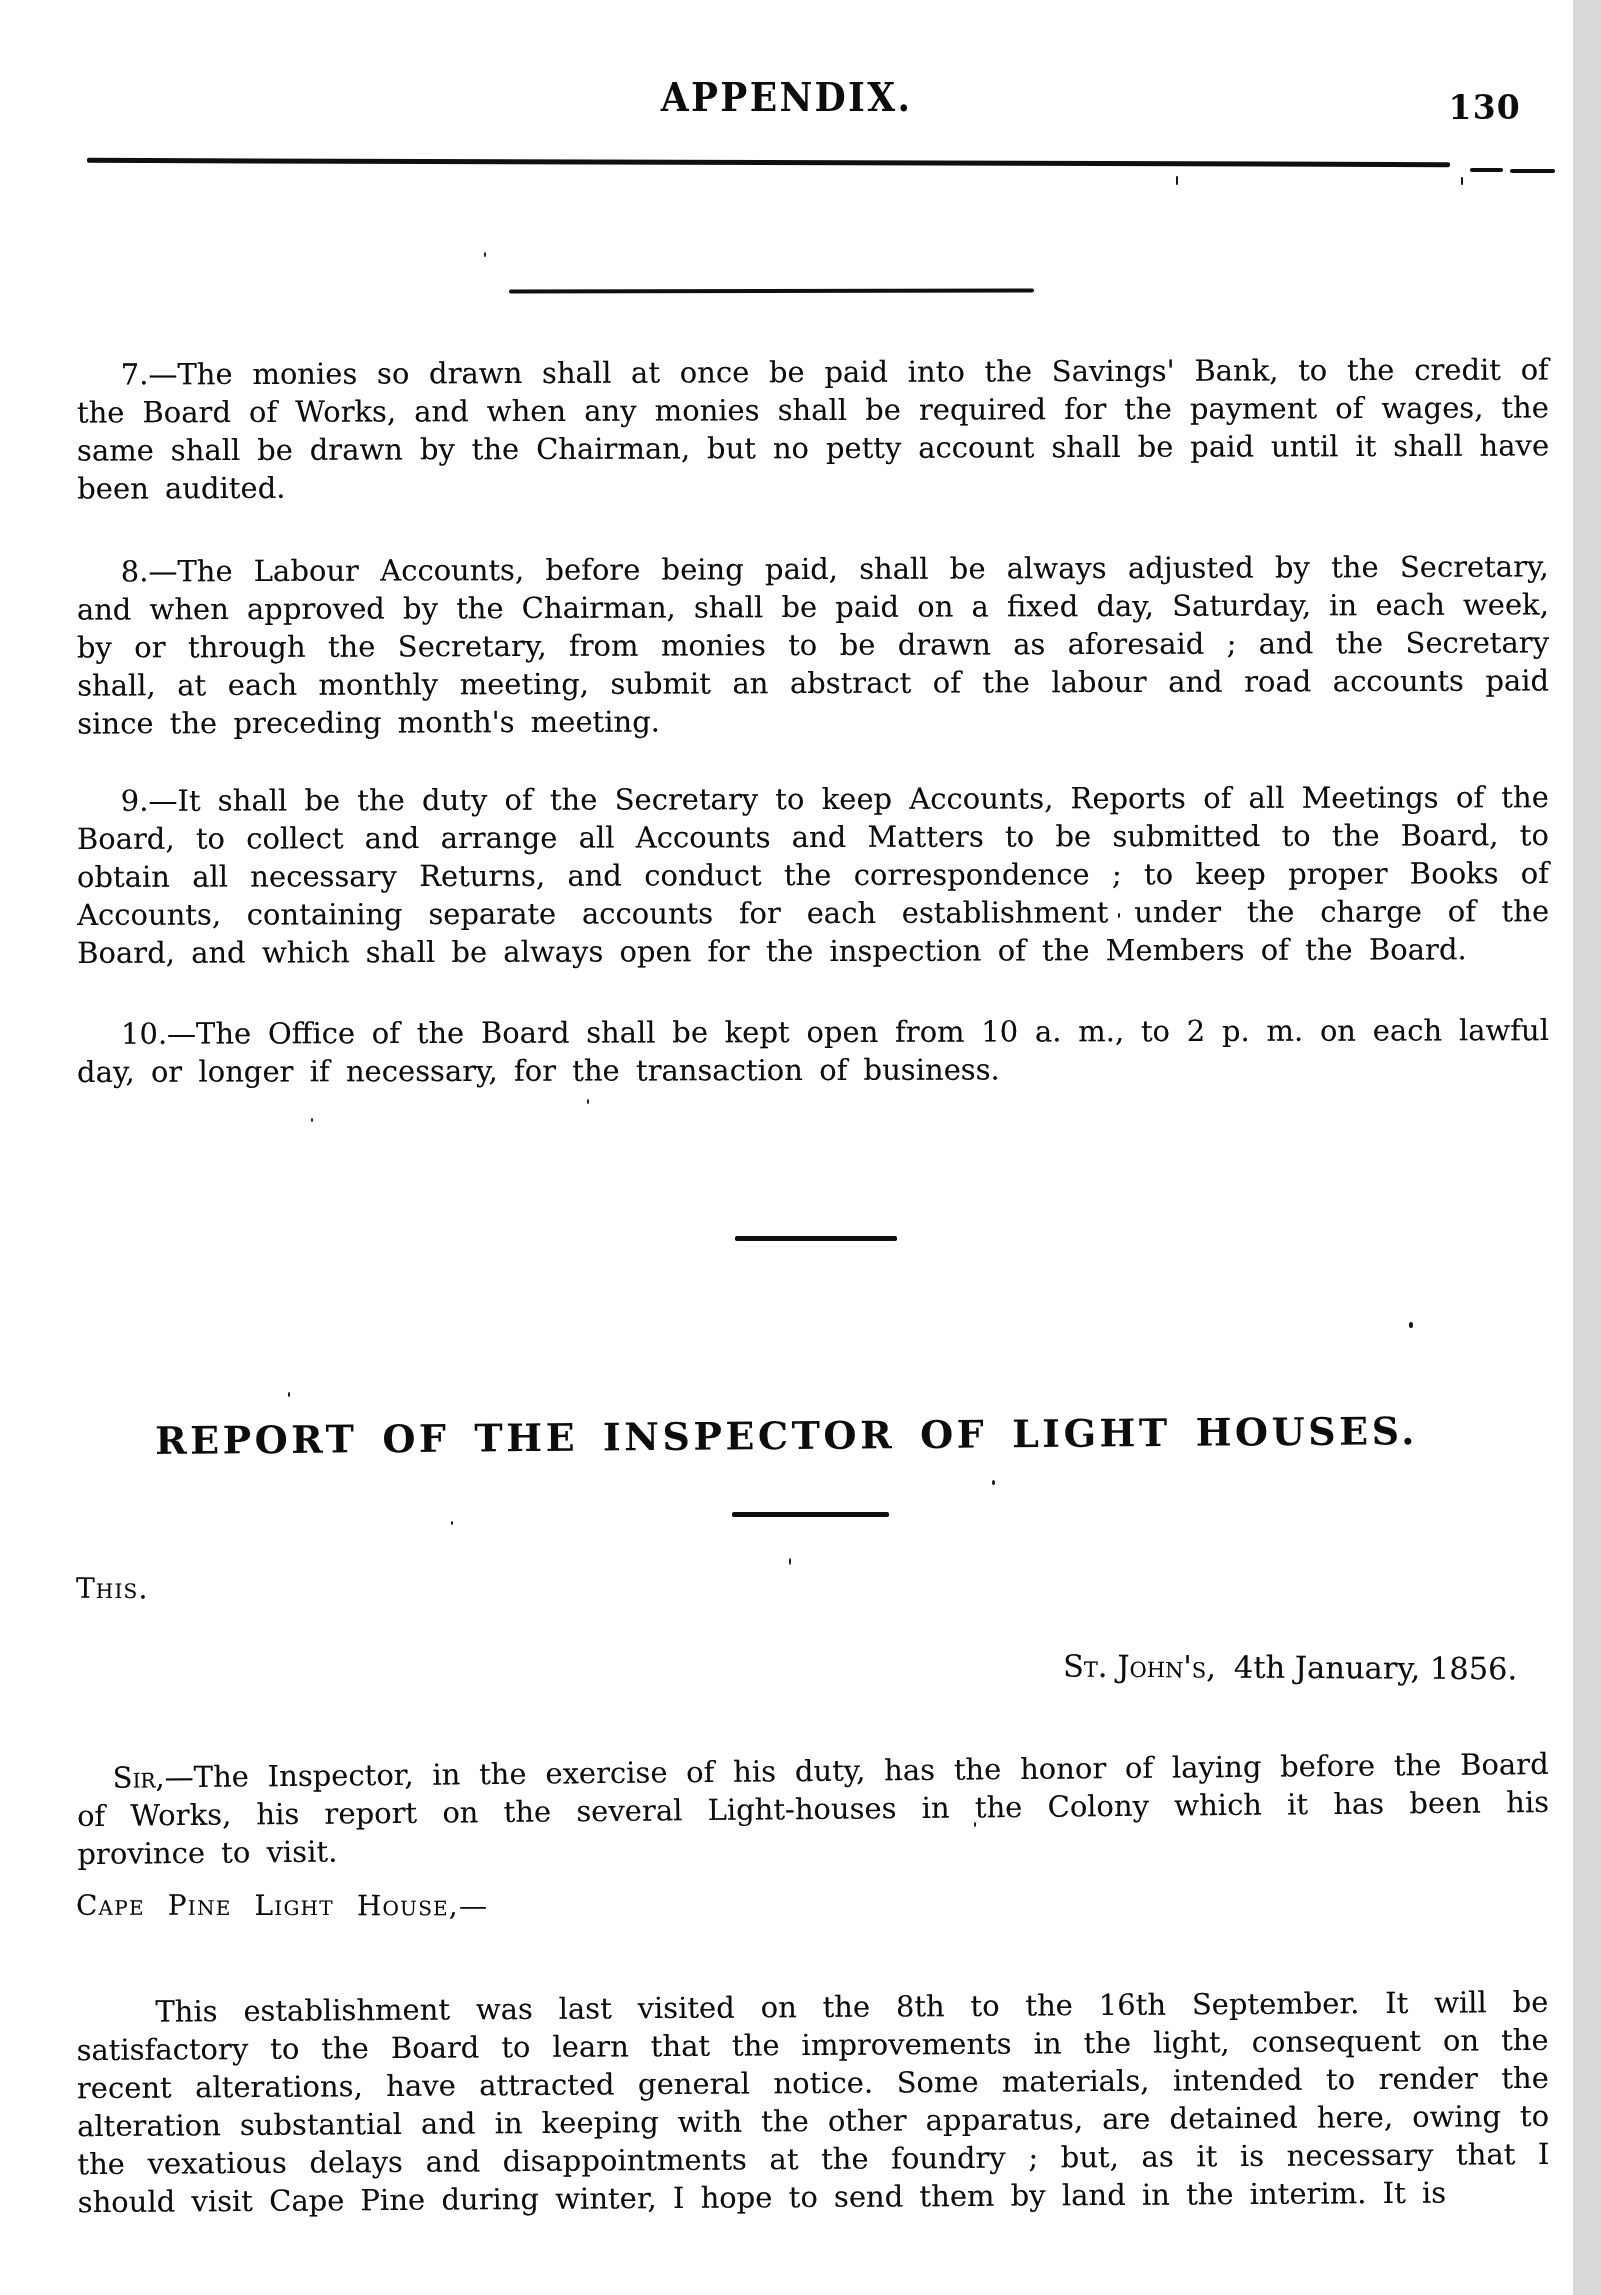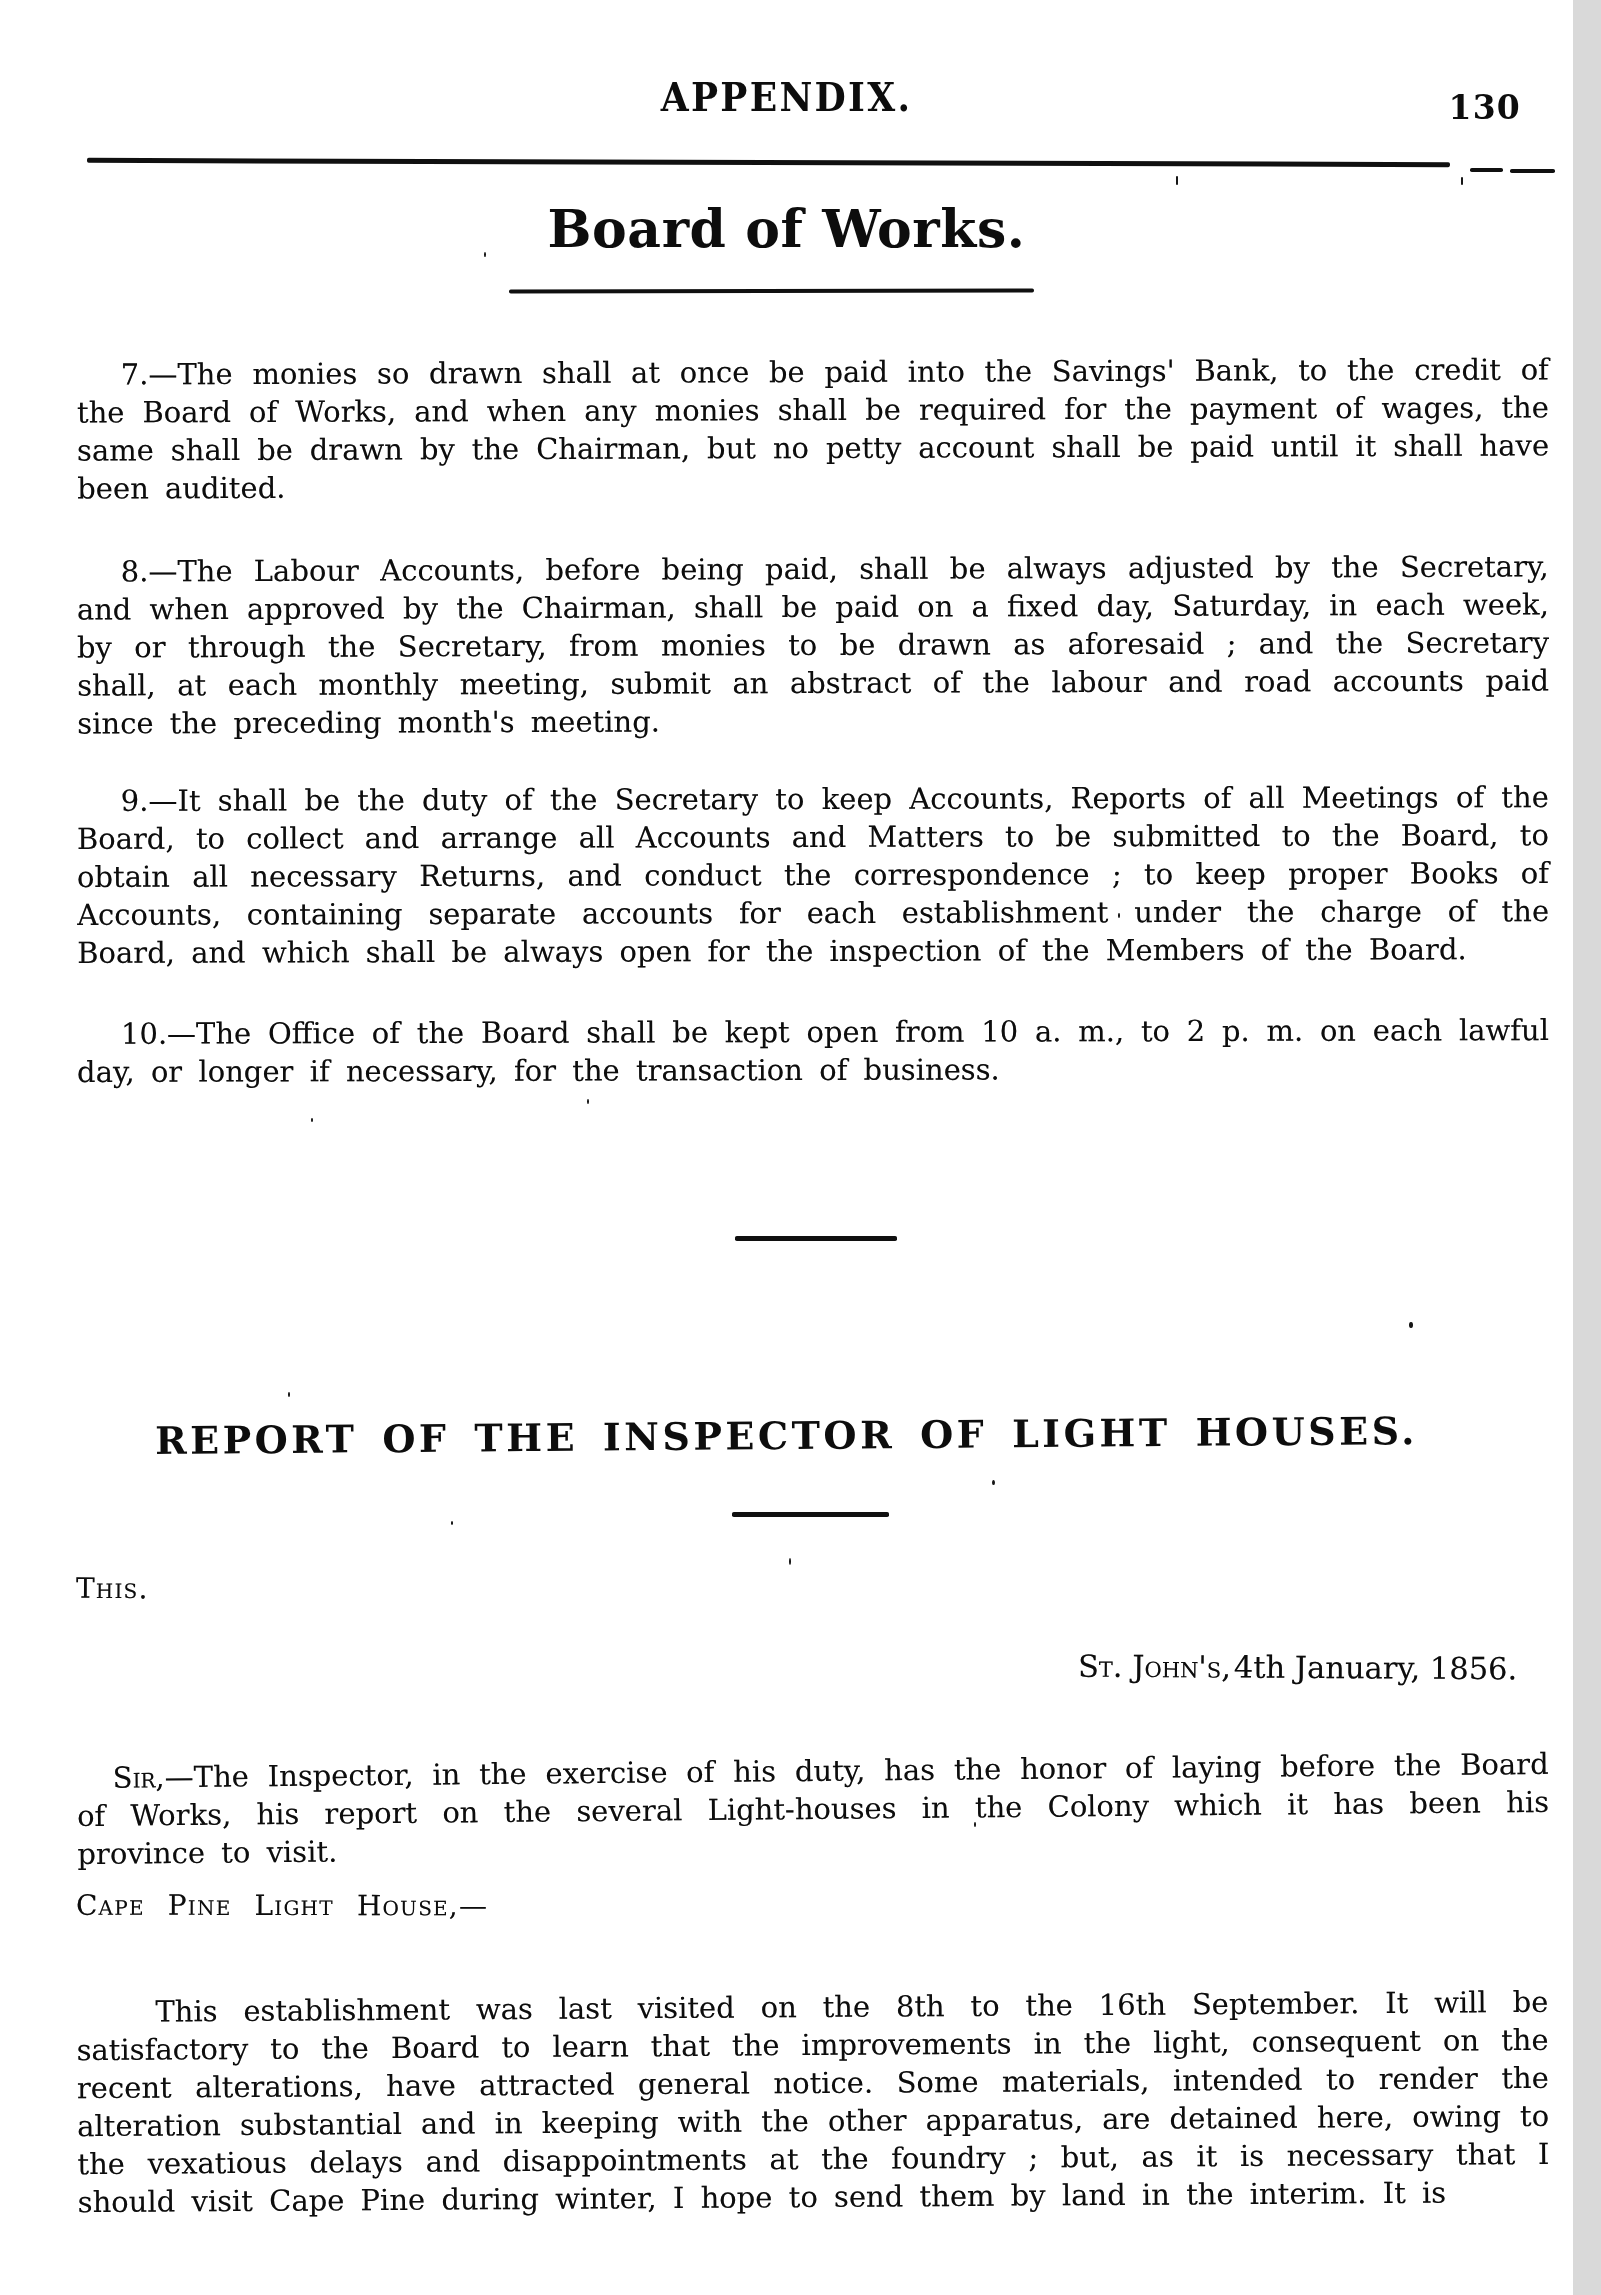--- a/index.html
+++ b/index.html
@@ -66,21 +66,21 @@
     letter-spacing:1.2px;
     transform:rotate(0.3deg);
     text-shadow:0 0 0.6px rgba(0,0,0,0.35);
   }
   .dateline{
     top:1650px;right:56px;
     font-size:30.5px;
     transform:rotate(0.35deg);
     text-shadow:0 0 0.6px rgba(0,0,0,0.35);
   }
-  .dateline .place{margin-right:3px;}
+  .dateline .place{margin-right:18px;}
   .sir-par{top:1723px;text-indent:36px;transform:rotate(-0.55deg);}
   .cape-heading{
     top:1889px;left:76px;
     font-size:28px;font-variant:small-caps;
     letter-spacing:1.2px;word-spacing:13px;
     transform:rotate(0.1deg);
     text-shadow:0 0 0.6px rgba(0,0,0,0.35);
     text-align:right;
   }
   .final-par{top:1959px;text-indent:79px;transform:rotate(-0.4deg);}
@@ -92,21 +92,20 @@
 <body>
 
 <div class="page">
 
   <div class="abs appendix">APPENDIX.</div>
   <div class="abs pagenum">130</div>
   <div class="abs rule rule-top"></div>
   <div class="abs rule rule-top-dash1"></div>
   <div class="abs rule rule-top-dash2"></div>
 
-  <div class="abs bow-heading">Board of Works.</div>
   <div class="abs rule rule-heading"></div>
 
   <p class="abs body-par indent-num p7">7.—The monies so drawn shall at once be paid into the Savings' Bank, to the credit of the Board of Works, and when any monies shall be required for the payment of wages, the same shall be drawn by the Chairman, but no petty account shall be paid until it shall have been audited.</p>
   <p class="abs body-par indent-num p8">8.—The Labour Accounts, before being paid, shall be always adjusted by the Secretary, and when approved by the Chairman, shall be paid on a fixed day, Saturday, in each week, by or through the Secretary, from monies to be drawn as aforesaid ; and the Secretary shall, at each monthly meeting, submit an abstract of the labour and road accounts paid since the preceding month's meeting.</p>
   <p class="abs body-par indent-num p9">9.—It shall be the duty of the Secretary to keep Accounts, Reports of all Meetings of the Board, to collect and arrange all Accounts and Matters to be submitted to the Board, to obtain all necessary Returns, and conduct the correspondence ; to keep proper Books of Accounts, containing separate accounts for each establishment under the charge of the Board, and which shall be always open for the inspection of the Members of the Board.</p>
   <p class="abs body-par indent-num p10">10.—The Office of the Board shall be kept open from 10 a. m., to 2 p. m. on each lawful day, or longer if necessary, for the transaction of business.</p>
 
   <div class="abs rule divider-mid"></div>
 
   <div class="abs report-heading">REPORT OF THE INSPECTOR OF LIGHT HOUSES.</div>

